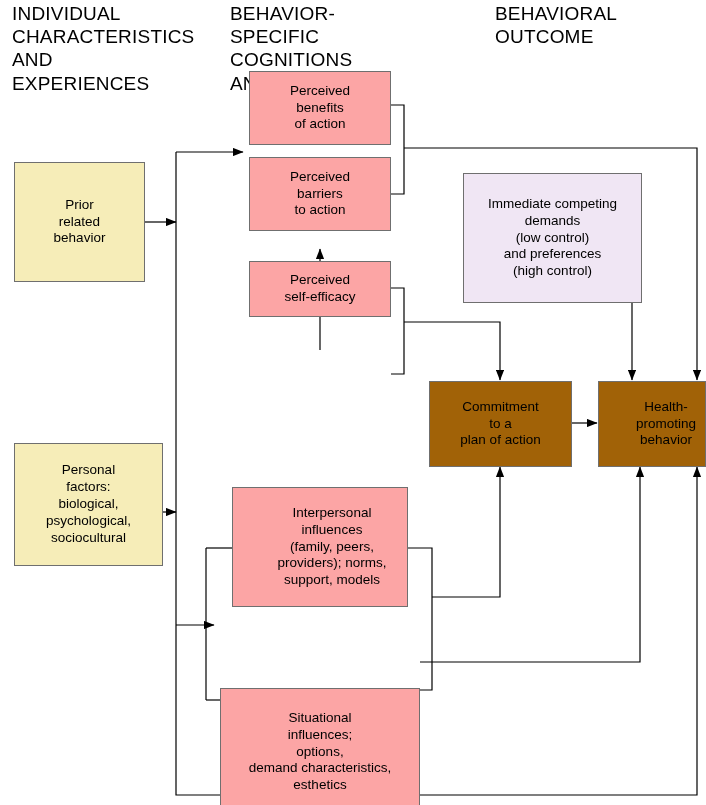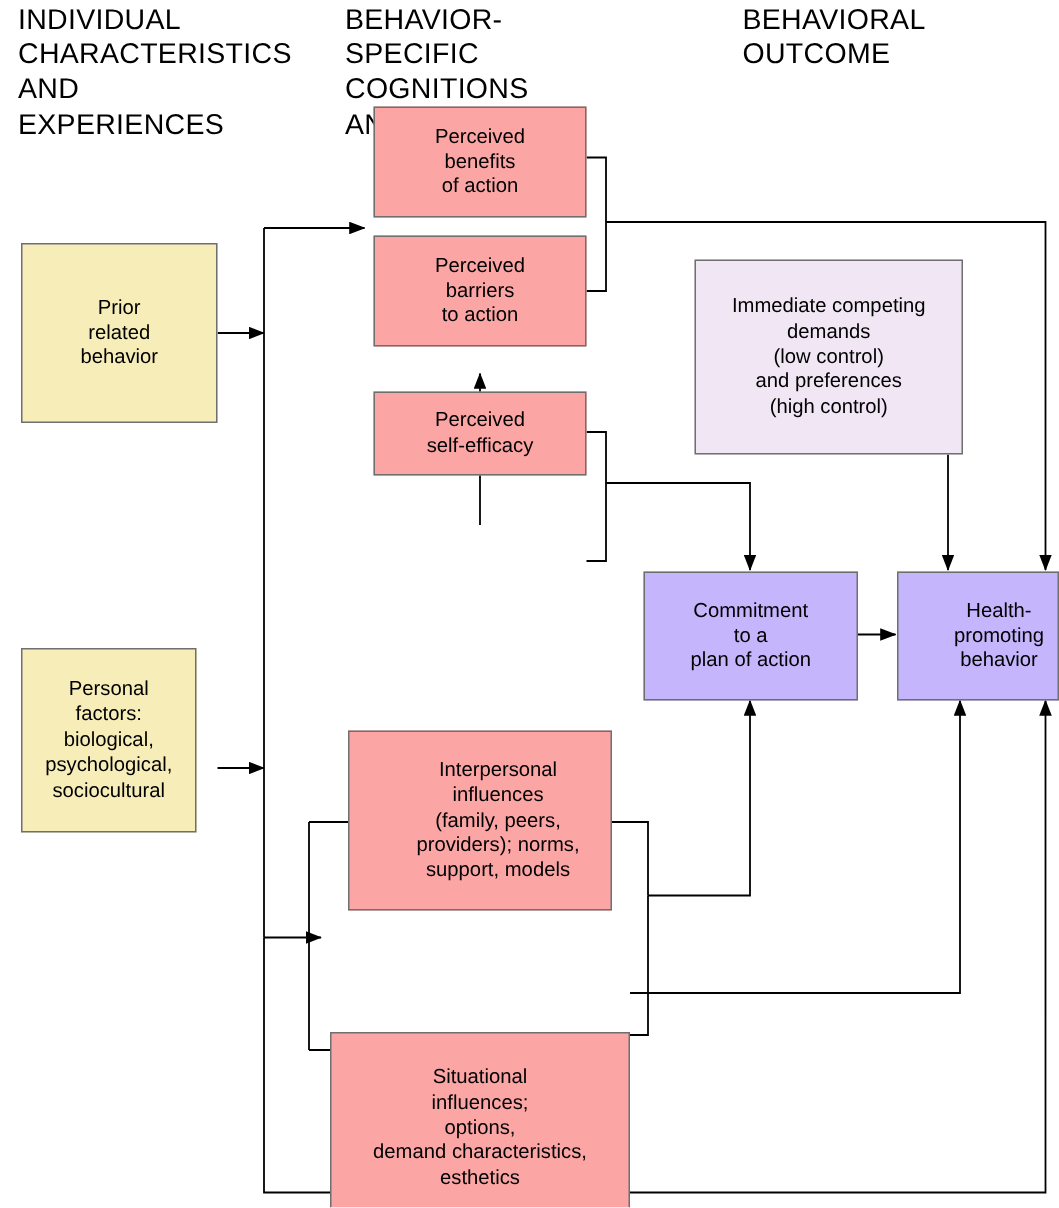--- a/index.html
+++ b/index.html
@@ -34,21 +34,21 @@
     justify-content: center;
     text-align: center;
     font-size: 13.5px;
     color: #000;
     line-height: 1.25;
     padding: 2px 4px;
   }
   .node span { display: block; }
   .yellow { background: #f6edb8; }
   .blue   { background: #fca5a5; }
-  .purple { background: #c4b5fd; }
+  .purple { background: #a16207; }
   .lilac  { background: #f0e6f4; }
 
   svg.wires {
     position: absolute;
     left: 0;
     top: 0;
     width: 706px;
     height: 805px;
     pointer-events: none;
   }
@@ -117,21 +117,21 @@
     <polyline points="206,548 206,700"></polyline>
     <polyline points="206,700 220,700"></polyline>
   </svg>
 
   <div class="node yellow" style="left:14px; top:162px; width:131px; height:120px;">
     <span style="white-space:pre-line;text-align:center;">Prior
 related
 behavior</span>
   </div>
 
-  <div class="node yellow" style="left:14px; top:432px; width:117px; height:123px;">
+  <div class="node yellow" style="left:14px; top:443px; width:149px; height:123px;">
     <span style="white-space:pre-line;">Personal
 factors:
 biological,
 psychological,
 sociocultural</span>
   </div>
 
   <div class="node blue" style="left:249px; top:71px; width:142px; height:74px;">
     <span style="white-space:pre-line;">Perceived
 benefits

